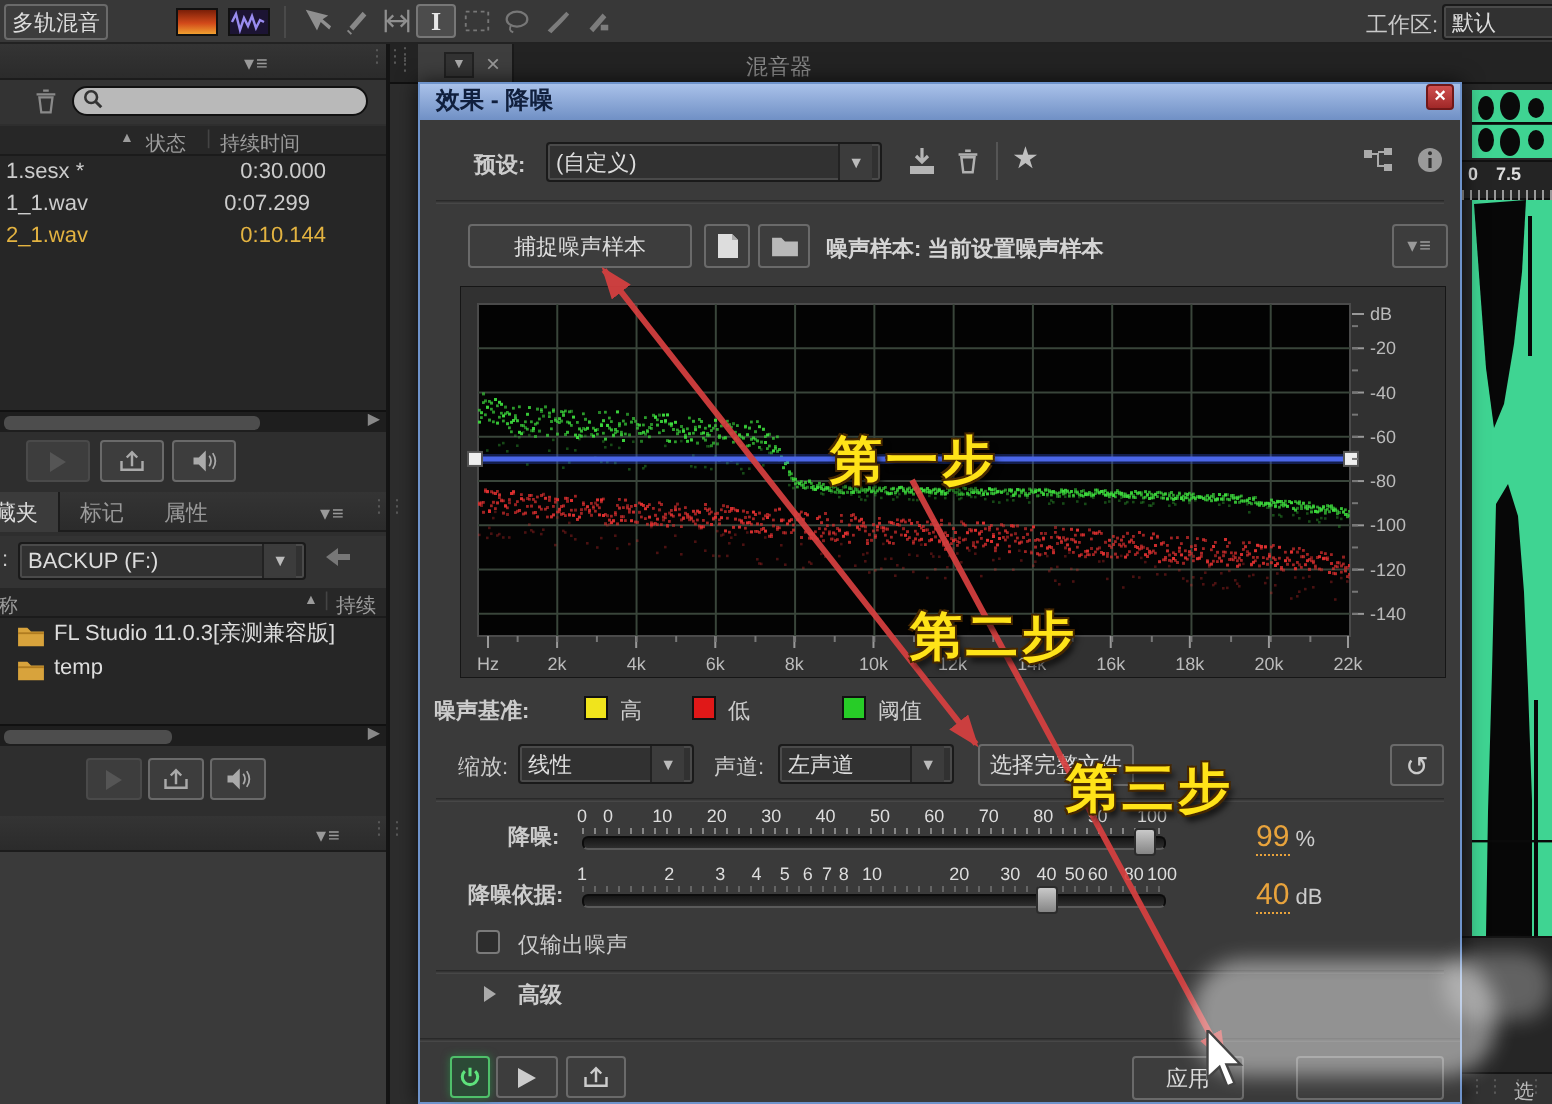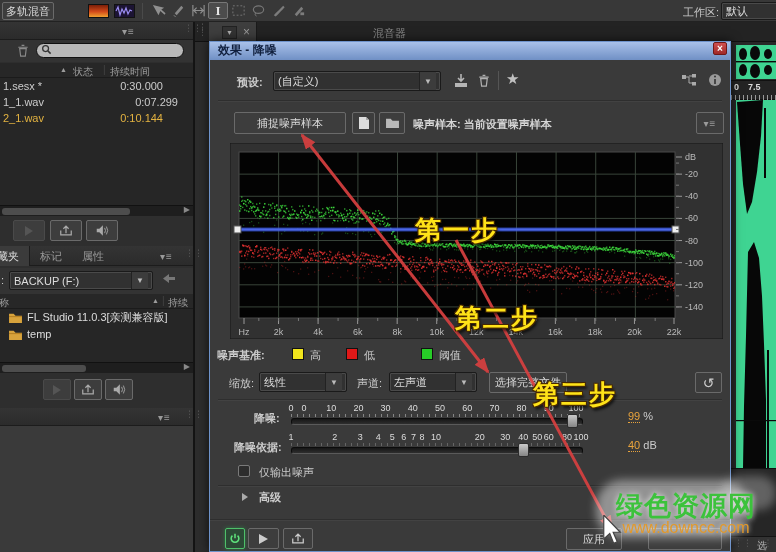--- a/index.html
+++ b/index.html
@@ -14,21 +14,21 @@
 .dd .dda{margin-left:auto;background:#3c3c3c;border-left:1px solid #222;align-self:stretch;
   display:flex;align-items:center;padding:0 4px;color:#bbb;font-size:8px}
 .pm{color:#9a9a9a;font-size:10px;letter-spacing:1px}
 .hr{height:2px;background:linear-gradient(#242424,#4c4c4c)}
 .phead{background:linear-gradient(#343434,#2b2b2b);border-bottom:1px solid #1c1c1c}
 .grip{color:#5c5c5c;font-size:9px;line-height:5px}
 .row-name{white-space:nowrap;overflow:hidden}
 .tickdots{background-image:repeating-linear-gradient(90deg,#999 0 1px,transparent 1px 6px);height:3px;opacity:.8}
 .track{background:linear-gradient(#161616,#2e2e2e);border:1px solid #0c0c0c;border-bottom-color:#5a5a5a;border-radius:3px}
 .handle{background:linear-gradient(#c9c9c9,#858585);border:1px solid #2c2c2c;border-radius:2px}
-.val{color:#e8a33c;border-bottom:1px dotted #e8a33c;font-size:11px}
+.val{color:#e8a33c;border-bottom:1px dotted #e8a33c;font-size:15px}
 .ticklbl{position:absolute;transform:translateX(-50%);font-size:9px;color:#ddd;top:0;white-space:nowrap}
 .step{position:absolute;z-index:21;font-size:26px;font-weight:bold;color:#ffe318;letter-spacing:2px;
   text-shadow:-1px -1px 0 #472800,1px -1px 0 #472800,-1px 1px 0 #472800,1px 1px 0 #472800,2px 3px 3px rgba(0,0,0,.8)}
 .toolico{width:20px;height:17px;display:flex;align-items:center;justify-content:center}
 </style>
 </head>
 <body>
 
 <div id="root">
 
@@ -123,21 +123,21 @@
       <span class="abs" style="left:103px;top:1px;color:#444">|</span>
       <span class="abs" style="left:110px;top:2px">持续时间</span>
     </div>
     <div class="abs" id="file-rows" style="left:0;top:56px;width:193px;height:127px;background:#262626">
         <div style="position: relative; height: 16px; line-height: 16px; color: rgb(204, 204, 204);">
           <span class="row-name" style="position:absolute;left:3px;max-width:95px">1.sesx *</span>
           <span style="position:absolute;right:30px">0:30.000</span>
         </div>
         <div style="position: relative; height: 16px; line-height: 16px; color: rgb(204, 204, 204);">
           <span class="row-name" style="position:absolute;left:3px;max-width:95px">1_1.wav</span>
-          <span style="position:absolute;right:15px">0:07.299</span>
+          <span style="position:absolute;right:38px">0:07.299</span>
         </div>
         <div style="position: relative; height: 16px; line-height: 16px; color: rgb(227, 179, 65);">
           <span class="row-name" style="position:absolute;left:3px;max-width:95px">2_1.wav</span>
           <span style="position:absolute;right:30px">0:10.144</span>
         </div>
       </div>
     <div class="abs" style="left:0;top:183px;width:193px;height:11px;background:#1e1e1e;border-top:1px solid #111">
       <div class="abs" style="left:2px;top:2px;width:128px;height:7px;background:#4d4d4d;border-radius:3px"></div>
       <span class="abs" style="right:3px;top:-1px;color:#888;font-size:8px">▶</span>
     </div>
@@ -2464,17 +2464,13 @@
   </svg>
   <span class="step" style="left:415px;top:213px">第一步</span>
   <span class="step" style="left:455px;top:301px">第二步</span>
   <span class="step" style="left:533px;top:377px">第三步</span>
 
   <div class="abs" style="left:596px;top:480px;width:152px;height:58px;background:rgba(255,255,255,.45);border-radius:26px;filter:blur(5px);z-index:29"></div>
   <div class="abs" style="left:722px;top:476px;width:54px;height:34px;background:rgba(255,255,255,.28);border-radius:16px;filter:blur(5px);z-index:29"></div>
   <svg class="abs" style="left:602px;top:515px;z-index:31" width="20" height="30" viewBox="0 0 13 20">
     <path d="M1 0 L1 16 L5 12.3 L7.6 18.8 L10 17.8 L7.3 11.5 L12 11.5 Z" fill="#fff" stroke="#444" stroke-width="0.8"></path>
   </svg>
-  <div class="abs" style="left:616px;top:492px;z-index:30;text-align:center;line-height:1.05">
-    <div style="font-size:27px;font-weight:bold;color:#3cc23c;letter-spacing:1px;text-shadow:0 0 6px rgba(255,255,255,.8)">绿色资源网</div>
-    <div style="font-size:16px;color:#e2992b;text-shadow:0 0 5px rgba(255,255,255,.8)">www.downcc.com</div>
-  </div>
 </div>
 
 </body></html>

